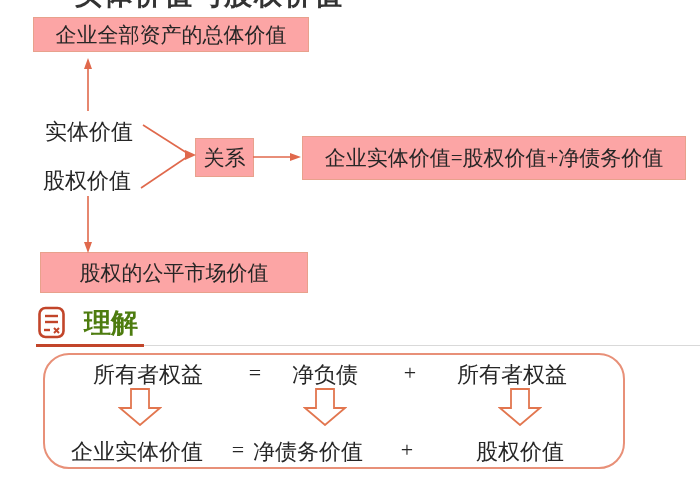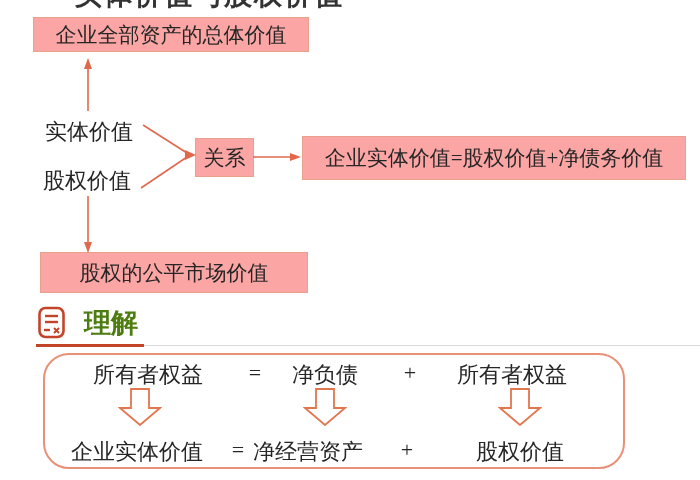--- a/index.html
+++ b/index.html
@@ -129,15 +129,15 @@
 </svg>
 <svg class="uarrow" style="left:303px;" viewBox="0 0 44 38" xmlns="http://www.w3.org/2000/svg">
   <path d="M13,1 L31,1 L31,20 L42,20 L22,37 L2,20 L13,20 Z" fill="#fff" stroke="#E2764F" stroke-width="1.8"></path>
 </svg>
 <svg class="uarrow" style="left:498px;" viewBox="0 0 44 38" xmlns="http://www.w3.org/2000/svg">
   <path d="M13,1 L31,1 L31,20 L42,20 L22,37 L2,20 L13,20 Z" fill="#fff" stroke="#E2764F" stroke-width="1.8"></path>
 </svg>
 
 <span class="uterm urow2" style="left:137px;">企业实体价值</span>
 <span class="uterm urow2" style="left:238px;">=</span>
-<span class="uterm urow2" style="left:308px;">净经营资产</span>
+<span class="uterm urow2" style="left:308px;">净债务价值</span>
 <span class="uterm urow2" style="left:407px;">+</span>
 <span class="uterm urow2" style="left:520px;">股权价值</span>
 
 </body></html>

